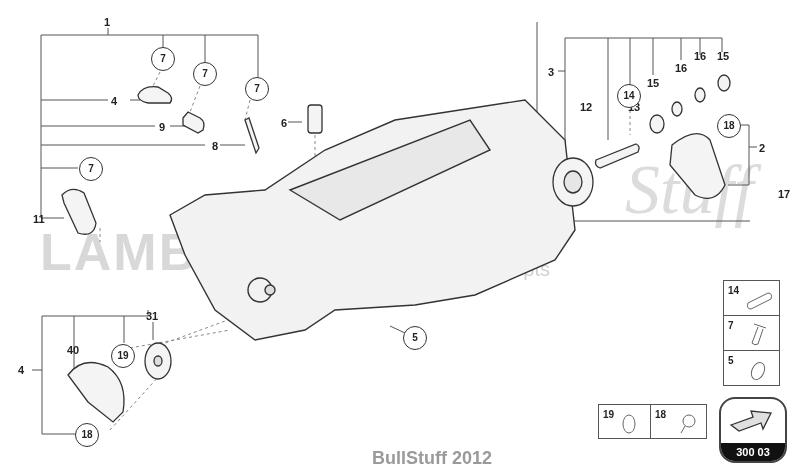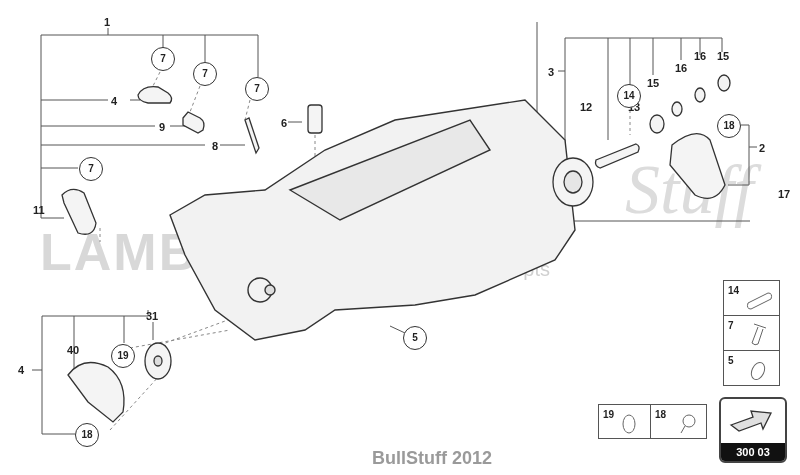--- a/index.html
+++ b/index.html
@@ -5,21 +5,21 @@
   html,body{margin:0;padding:0;background:#ffffff;}
   body{width:800px;height:475px;position:relative;overflow:hidden;font-family:"Liberation Sans",sans-serif;}
   #stage{position:absolute;left:0;top:0;width:800px;height:475px;}
   .lbl{position:absolute;font-family:"Liberation Sans",sans-serif;font-weight:bold;font-size:11px;color:#222;line-height:12px;}
   .circ{position:absolute;width:22px;height:22px;border:1.5px solid #333;border-radius:50%;background:#fff;font-weight:bold;font-size:10px;color:#222;text-align:center;line-height:22px;box-sizing:content-box;}
   .wm{position:absolute;color:#d8d8d8;font-family:"Liberation Sans",sans-serif;font-weight:bold;font-size:52px;letter-spacing:2px;}
   .wm2{position:absolute;color:#dcdcdc;font-family:"Liberation Serif",serif;font-style:italic;font-size:70px;}
   .wm3{position:absolute;color:#d0d0d0;font-size:20px;}
   .legend-cell{position:absolute;border:1px solid #555;box-sizing:border-box;background:#fff;}
   .legend-num{position:absolute;left:4px;top:4px;font-weight:bold;font-size:10px;color:#222;}
-  .ref-box{position:absolute;left:719px;top:397px;width:64px;height:62px;border:2px solid #444;border-radius:6px;overflow:hidden;background:#fff;}
+  .ref-box{position:absolute;left:719px;top:397px;width:64px;height:62px;border:2px solid #444;border-radius:16px;overflow:hidden;background:#fff;}
   .ref-band{position:absolute;left:0;bottom:0;width:100%;height:18px;background:#111;color:#fff;font-weight:bold;font-size:11px;text-align:center;line-height:18px;}
   .caption{position:absolute;left:0;width:800px;top:448px;text-align:center;font-weight:bold;font-size:18px;color:#9a9a9a;margin-left:32px;}
 </style>
 </head>
 <body>
 
 <div id="stage">
 
   <div class="wm" style="left:40px;top:222px;">LAMBOCARE.COM</div>
   <div class="wm2" style="left:625px;top:150px;">Stuff</div>
@@ -119,21 +119,21 @@
       <ellipse cx="158" cy="361" rx="13" ry="18"></ellipse>
       <ellipse cx="158" cy="361" rx="4" ry="5" fill="#ddd"></ellipse>
     </g>
   </svg>
 
   <div class="lbl" style="left:104px;top:16px;">1</div>
   <div class="lbl" style="left:111px;top:95px;">4</div>
   <div class="lbl" style="left:159px;top:121px;">9</div>
   <div class="lbl" style="left:212px;top:140px;">8</div>
   <div class="lbl" style="left:281px;top:117px;">6</div>
-  <div class="lbl" style="left:33px;top:204px;">11</div>
+  <div class="lbl" style="left:33px;top:213px;">11</div>
   <div class="lbl" style="left:548px;top:66px;">3</div>
   <div class="lbl" style="left:560px;top:101px;margin-left:20px;">12</div>
   <div class="lbl" style="left:628px;top:101px;">13</div>
   <div class="lbl" style="left:647px;top:77px;">15</div>
   <div class="lbl" style="left:675px;top:62px;">16</div>
   <div class="lbl" style="left:694px;top:50px;">16</div>
   <div class="lbl" style="left:717px;top:50px;">15</div>
   <div class="lbl" style="left:759px;top:142px;">2</div>
   <div class="lbl" style="left:742px;top:188px;padding-left:36px;">17</div>
   <div class="lbl" style="left:146px;top:310px;">31</div>

